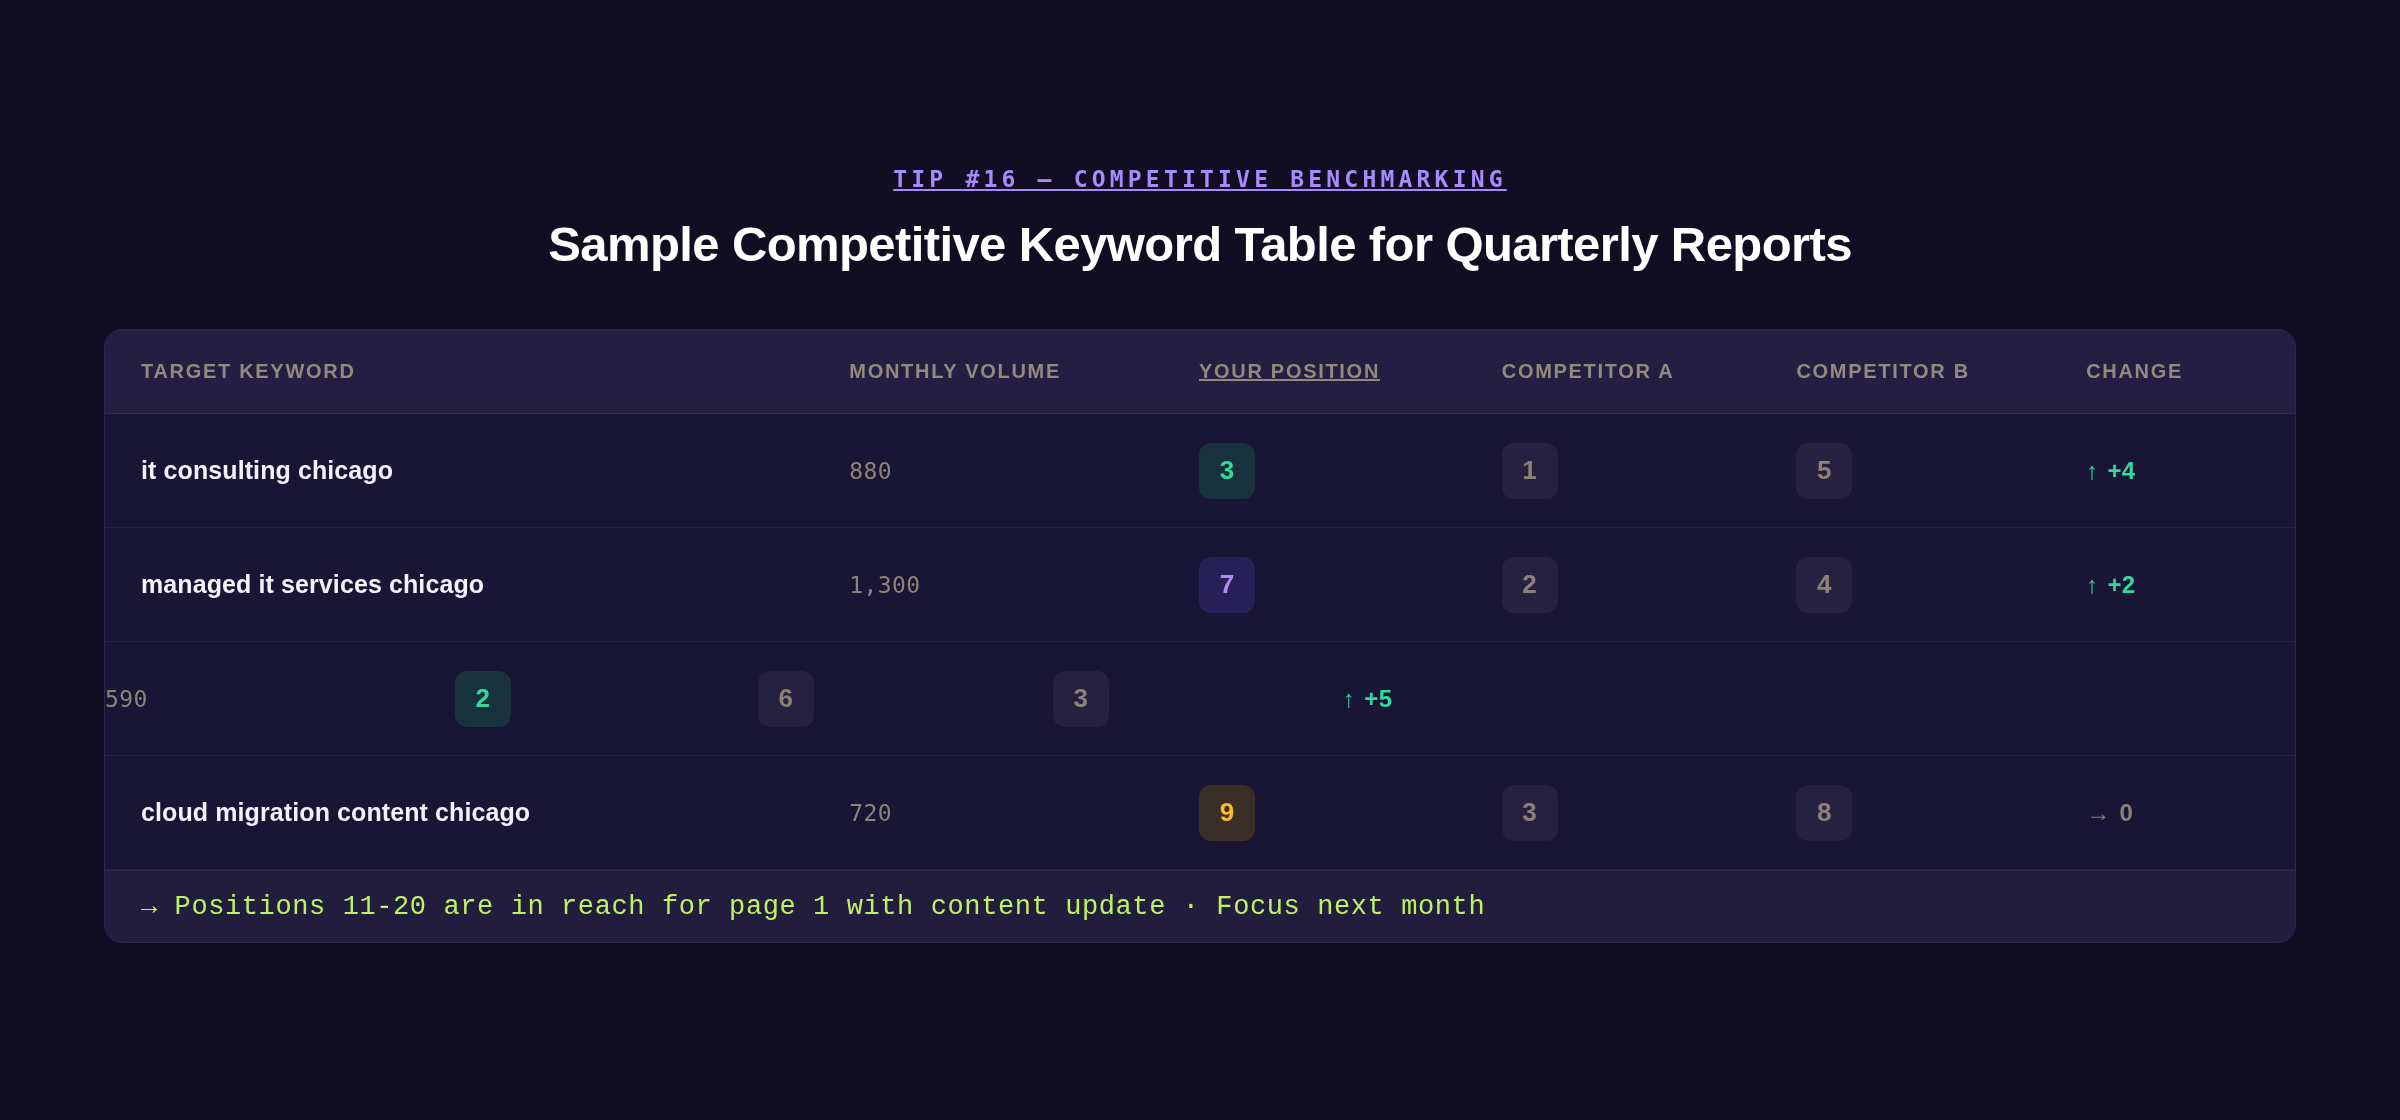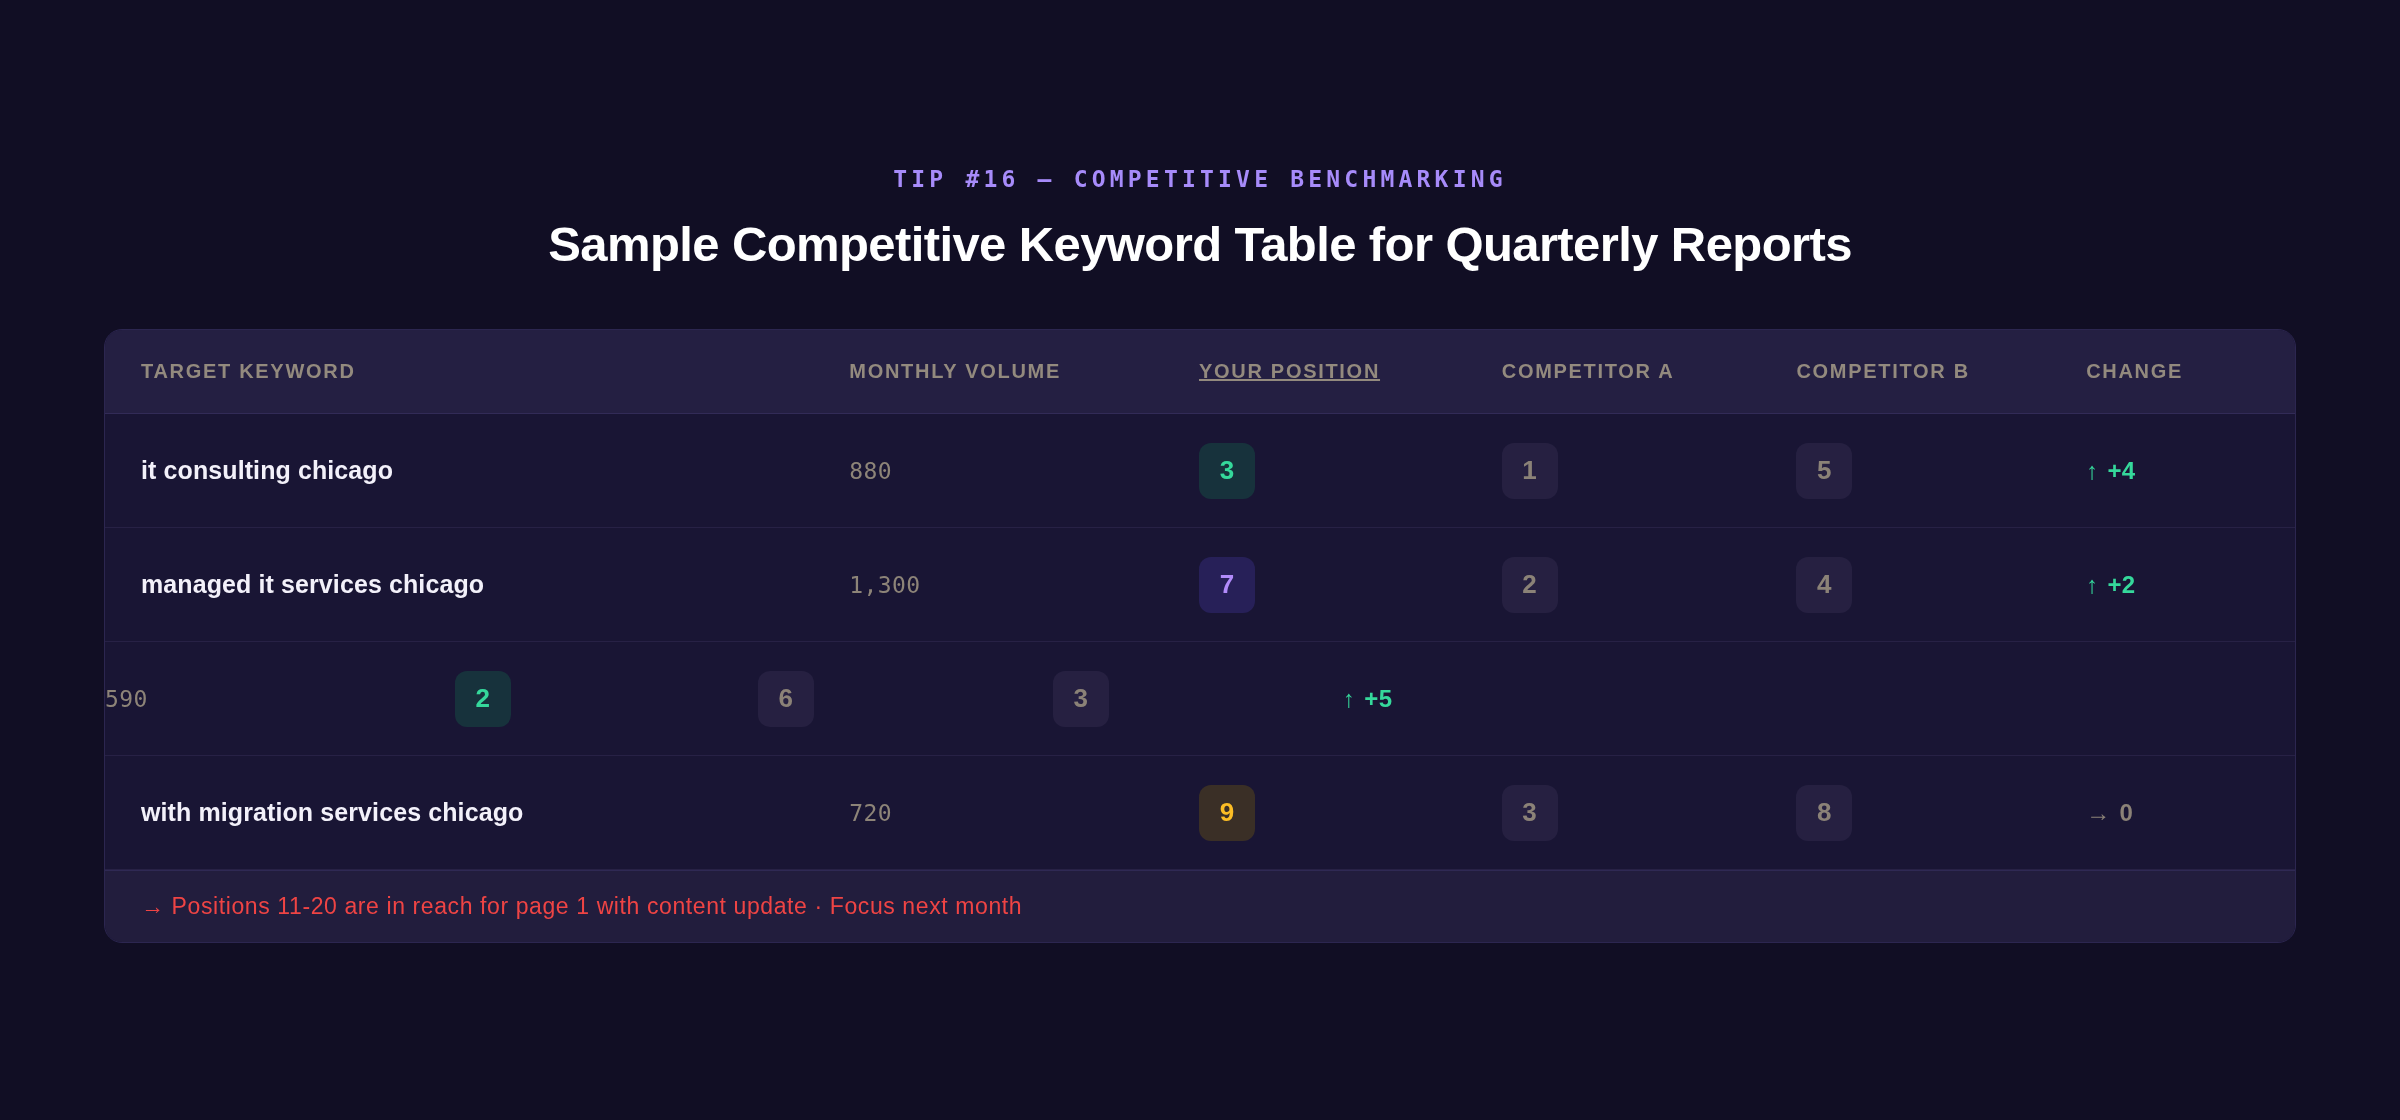--- a/index.html
+++ b/index.html
@@ -19,20 +19,21 @@
   }
   .eyebrow {
     margin-top: 168px;
     font-family: "DejaVu Sans Mono", "Liberation Mono", monospace;
     font-size: 23px;
     font-weight: 700;
     letter-spacing: 4.2px;
     color: #a78bfa;
     text-transform: uppercase;
     line-height: 1;
+    text-decoration: underline;
   }
   .title {
     margin-top: 25px;
     font-family: "Liberation Sans", sans-serif;
     font-size: 49px;
     font-weight: 700;
     letter-spacing: -0.6px;
     color: #ffffff;
     line-height: 1.15;
     text-align: center;
@@ -117,23 +118,23 @@
 
   .tfoot {
     background: #221d3d;
     border-top: 1px solid #2f2954;
     height: 72px;
     display: flex;
     align-items: center;
     padding-left: 36px;
   }
   .foot-text {
-    font-family: Liberation Sans, sans-serif;
-    font-size: 23px;
-    color: #ef4444;
+    font-family: Liberation Mono, monospace;
+    font-size: 27px;
+    color: #bef264;
     letter-spacing: 0.6px;
     white-space: nowrap;
   }
 </style>
 </head>
 <body>
 
 <div class="page">
 
   <div class="eyebrow">TIP #16 — COMPETITIVE BENCHMARKING</div>
@@ -185,21 +186,21 @@
       <div class="c-compb"><span class="badge neutral">3</span></div>
       <div class="c-change">
         <span class="change up">
           <span class="arrow">↑</span>
           <span>+5</span>
         </span>
       </div>
     </div>
 
     <div class="row">
-      <div class="c-keyword"><span class="kw">with migration services chicago</span></div>
+      <div class="c-keyword"><span class="kw">cloud migration content chicago</span></div>
       <div class="c-volume"><span class="vol">720</span></div>
       <div class="c-pos"><span class="badge amber">9</span></div>
       <div class="c-compa"><span class="badge neutral">3</span></div>
       <div class="c-compb"><span class="badge neutral">8</span></div>
       <div class="c-change">
         <span class="change flat">
           <span class="arrow">→</span>
           <span>0</span>
         </span>
       </div>

